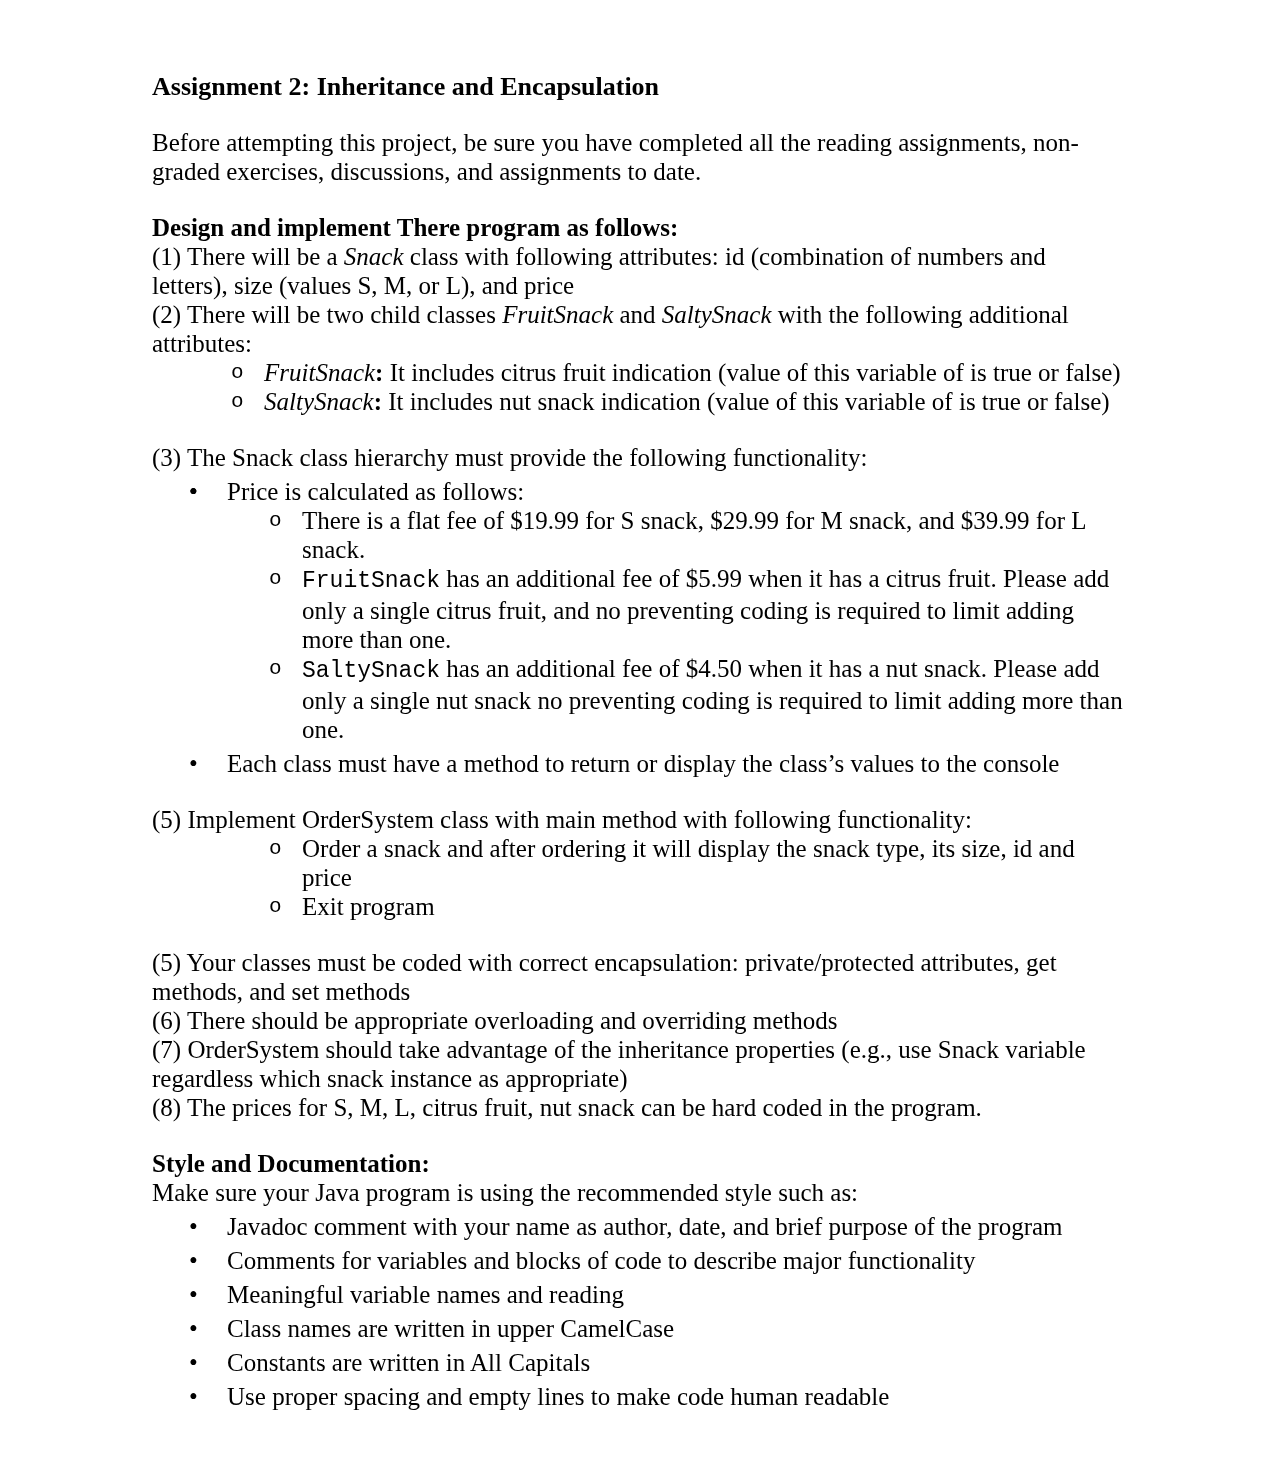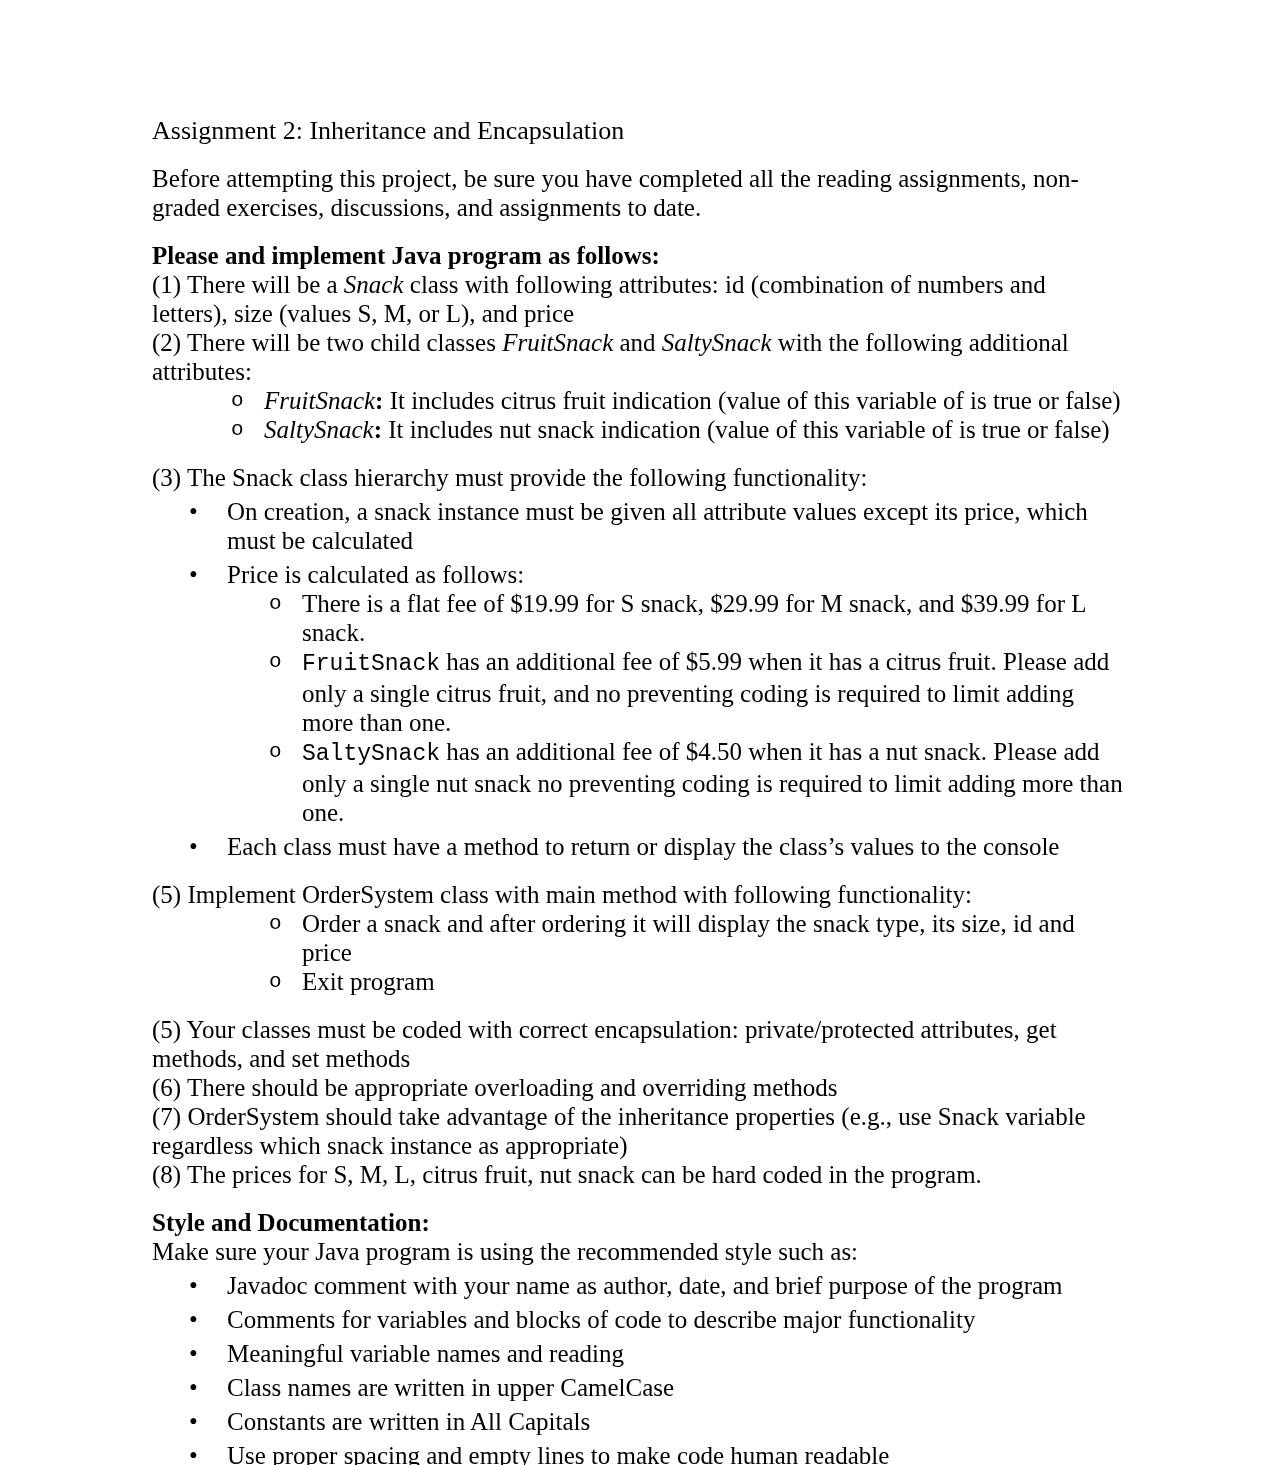--- a/index.html
+++ b/index.html
@@ -8,23 +8,23 @@
     width: 1275px;
     min-height: 1465px;
     padding: 72px 152px 40px 152px;
     font-family: "Liberation Serif", "DejaVu Serif", serif;
     font-size: 25px;
     line-height: 29px;
     color: #000000;
     background: #ffffff;
   }
   h1, h2, p, div { margin: 0; }
-  h1.title { font-size: 26px; font-weight: 400; margin-top: 44px; }
+  h1.title { font-size: 26px; font-weight: 700; }
   h2.heading { font-size: 25px; font-weight: 700; }
-  .mt-blank { margin-top: 19px; }
+  .mt-blank { margin-top: 27px; }
   .li { position: relative; }
   .li1 { padding-left: 75px; margin-top: 5px; }
   .li1 > .mk { position: absolute; left: 37px; }
   .li2a { padding-left: 112px; }
   .li2a > .mk { position: absolute; left: 79px; }
   .li2b { padding-left: 150px; }
   .li2b > .mk { position: absolute; left: 117px; }
   .mk-circle { font-family: "Liberation Mono", "DejaVu Sans Mono", monospace; font-size: 21px; }
   .code { font-family: "Liberation Mono", "DejaVu Sans Mono", monospace; font-size: 23px; }
   i.cls { font-style: italic; text-align: right; }
@@ -32,41 +32,40 @@
 </style>
 </head>
 <body>
 
 <div class="page">
 
   <h1 class="title">Assignment 2: Inheritance and Encapsulation</h1>
 
   <p class="mt-blank">Before attempting this project, be sure you have completed all the reading assignments, non-graded exercises, discussions, and assignments to date.</p>
 
-  <h2 class="heading mt-blank">Please and implement Java program as follows:</h2>
+  <h2 class="heading mt-blank">Design and implement There program as follows:</h2>
 
   <p><span>(1) There will be a </span><i class="cls">Snack</i><span> class with following attributes: id (combination of numbers and letters), size (values S, M, or L), and price</span></p>
 
   <p><span>(2) There will be two child classes </span><i class="cls">FruitSnack</i><span> and </span><i class="cls">SaltySnack</i><span> with the following additional attributes:</span></p>
 
   <div class="li li2a">
     <span class="mk mk-circle">o</span>
     <span><i class="cls">FruitSnack</i><span class="bold">:</span><span> It includes citrus fruit indication (value of this variable of is true or false)</span></span>
   </div>
 
   <div class="li li2a">
     <span class="mk mk-circle">o</span>
     <span><i class="cls">SaltySnack</i><span class="bold">:</span><span> It includes nut snack indication (value of this variable of is true or false)</span></span>
   </div>
 
   <p class="mt-blank">(3) The Snack class hierarchy must provide the following functionality:</p>
 
   <div class="li li1">
     <span class="mk">•</span>
-    <span>On creation, a snack instance must be given all attribute values except its price, which must be calculated</span>
   </div>
 
   <div class="li li1">
     <span class="mk">•</span>
     <span>Price is calculated as follows:</span>
   </div>
 
   <div class="li li2b">
     <span class="mk mk-circle">o</span>
     <span>There is a flat fee of $19.99 for S snack, $29.99 for M snack, and $39.99 for L snack.</span>

